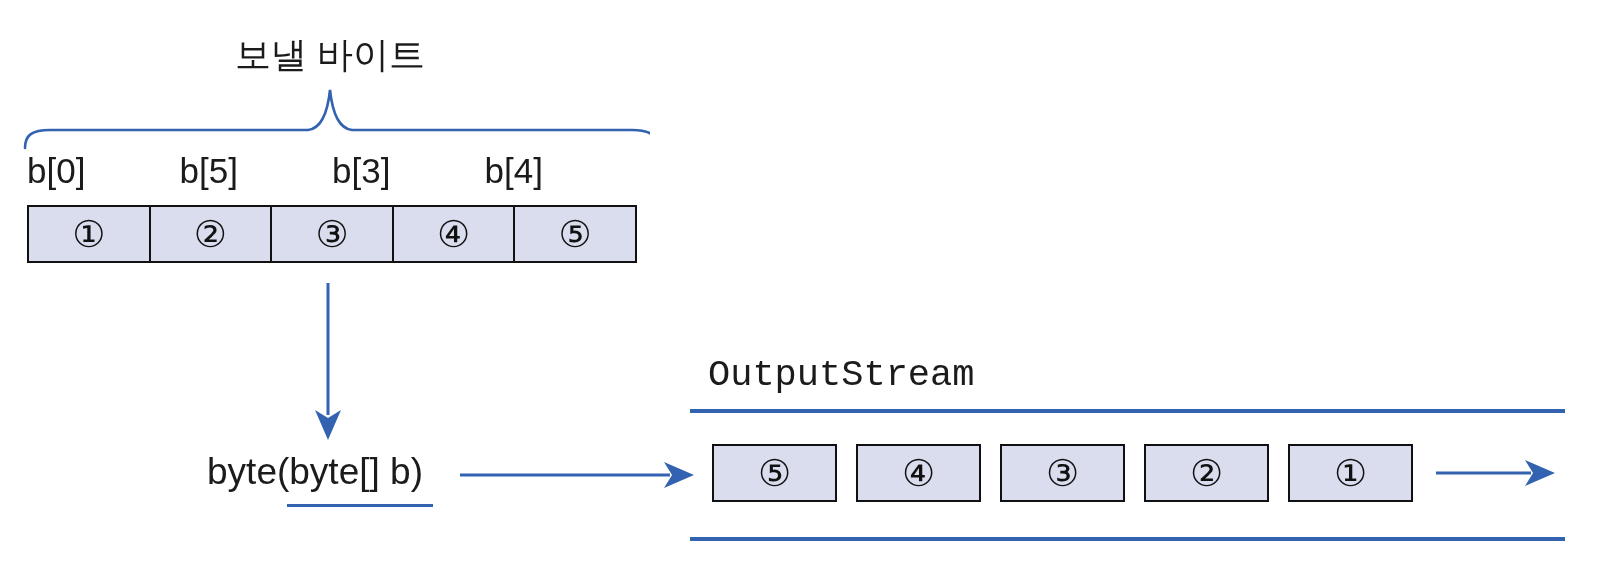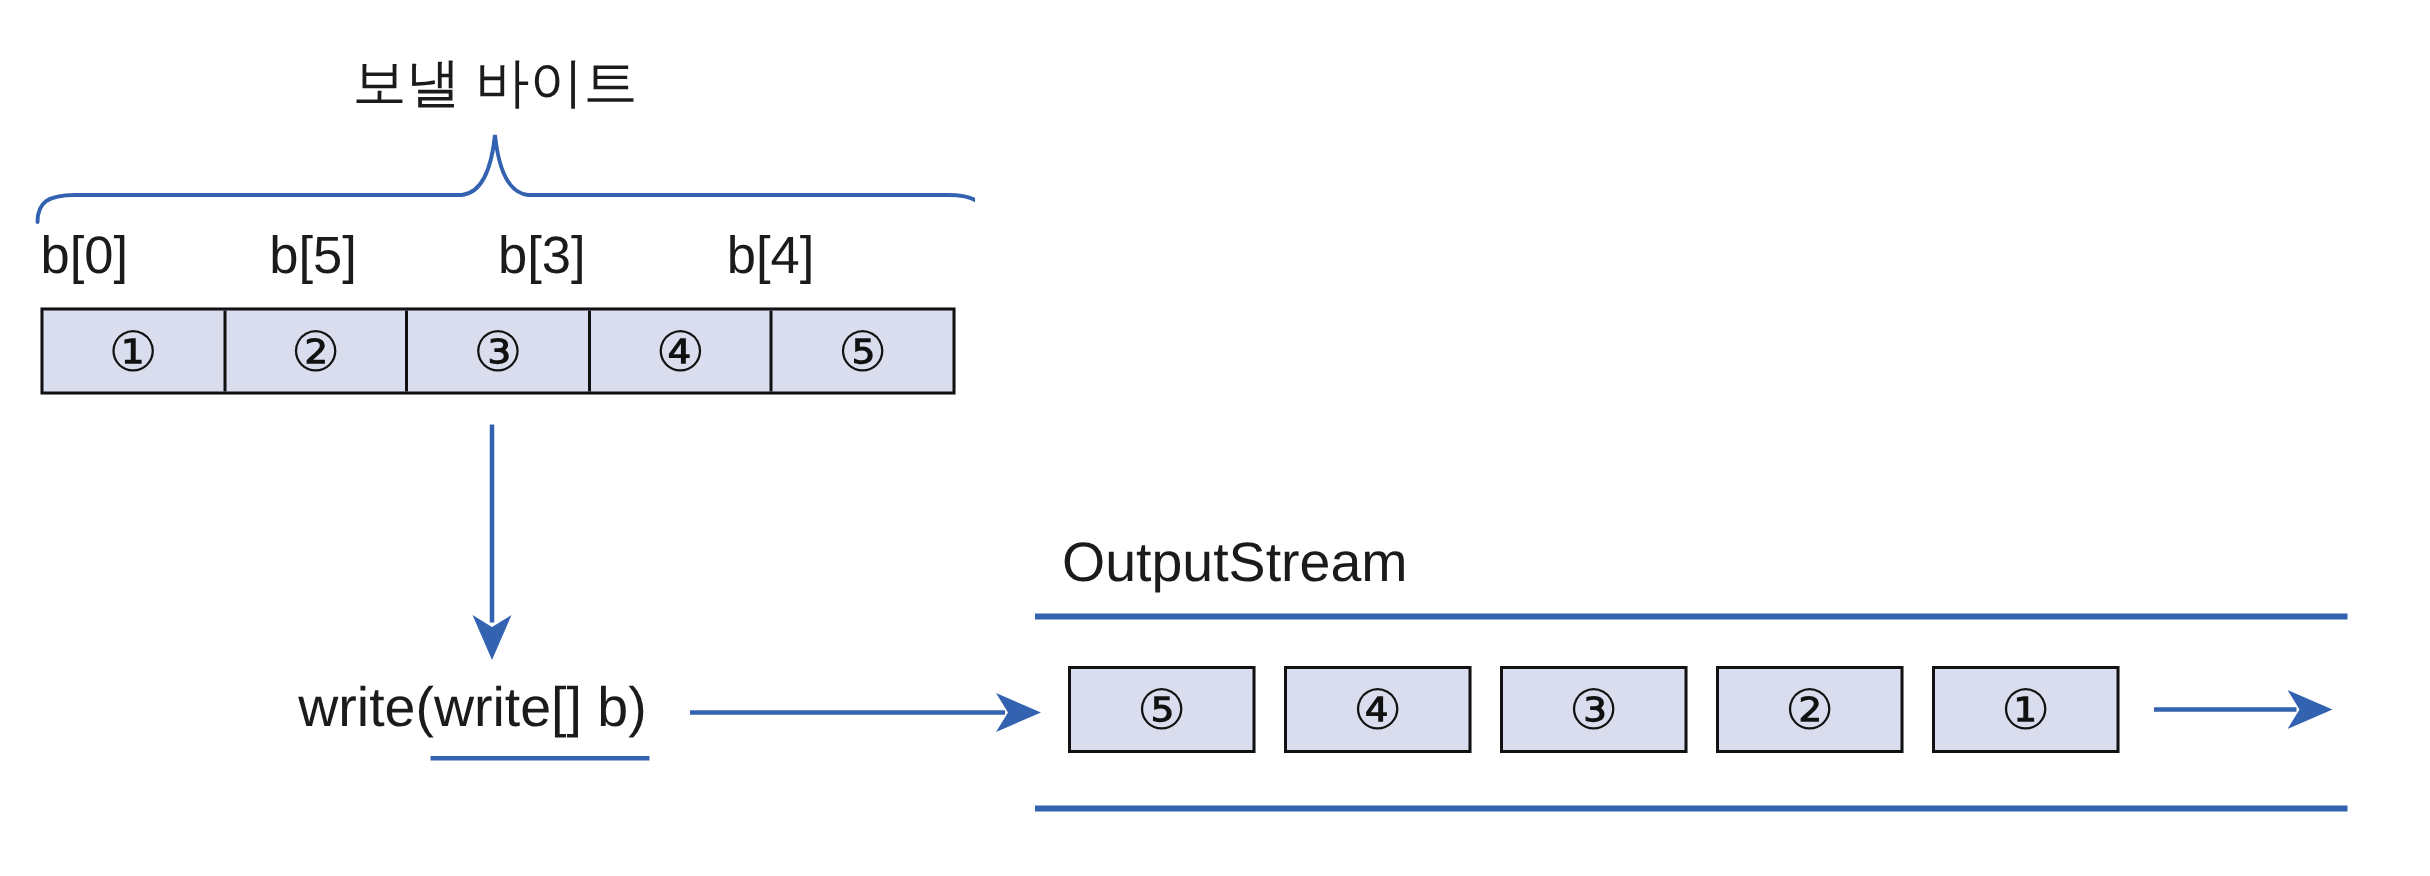--- a/index.html
+++ b/index.html
@@ -70,20 +70,21 @@
     background: #3363b0;
   }
 
   
   .stream-title {
     left: 708px; top: 353px;
     font-size: 37px;
     line-height: 1.2;
     color: #1b1b1b;
     white-space: nowrap;
+    font-family: Liberation Mono, monospace;
   }
   .stream-line {
     left: 690px; width: 875px; height: 3.5px;
     background: #3363b0;
   }
   .stream-line.top { top: 409px; }
   .stream-line.bottom { top: 537px; }
   .stream-box {
     top: 444px; width: 125px; height: 58px;
     border: 2.7px solid #111111;
@@ -137,21 +138,21 @@
     <div class="byte-cell">
       <span>⑤</span>
     </div>
   </div>
 
   <svg class="abs" style="left:310px; top:281px;" width="40" height="162" viewBox="0 0 40 162">
     <line x1="18" y1="2" x2="18" y2="134" stroke="#3363b0" stroke-width="3"></line>
     <polygon points="18,159 5,129 18,137 31,129" fill="#3363b0"></polygon>
   </svg>
 
-  <div class="abs write-label">write(write[] b)</div>
+  <div class="abs write-label">byte(byte[] b)</div>
   <div class="abs write-underline"></div>
 
   <svg class="abs" style="left:458px; top:460px;" width="240" height="30" viewBox="0 0 240 30">
     <line x1="2" y1="15" x2="212" y2="15" stroke="#3363b0" stroke-width="3"></line>
     <polygon points="236,15 206,2 214,15 206,28" fill="#3363b0"></polygon>
   </svg>
 
   <div class="abs stream-title">OutputStream</div>
 
   <div class="abs stream-line top"></div>

